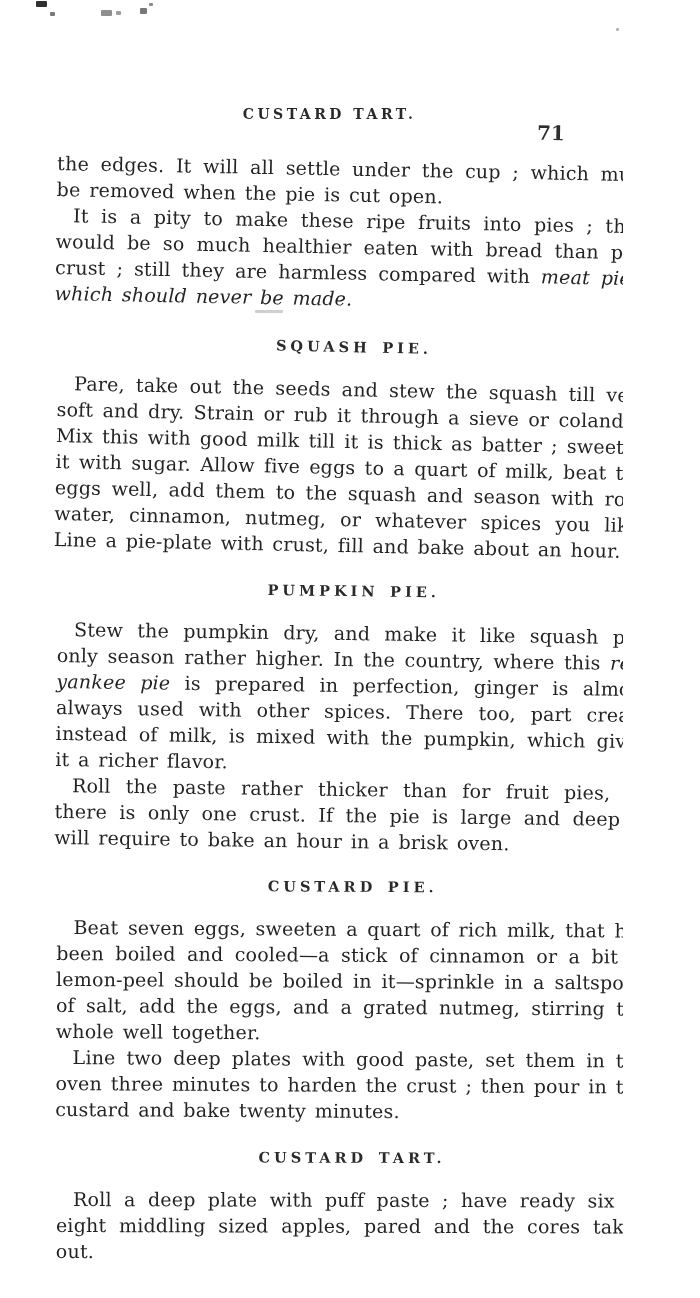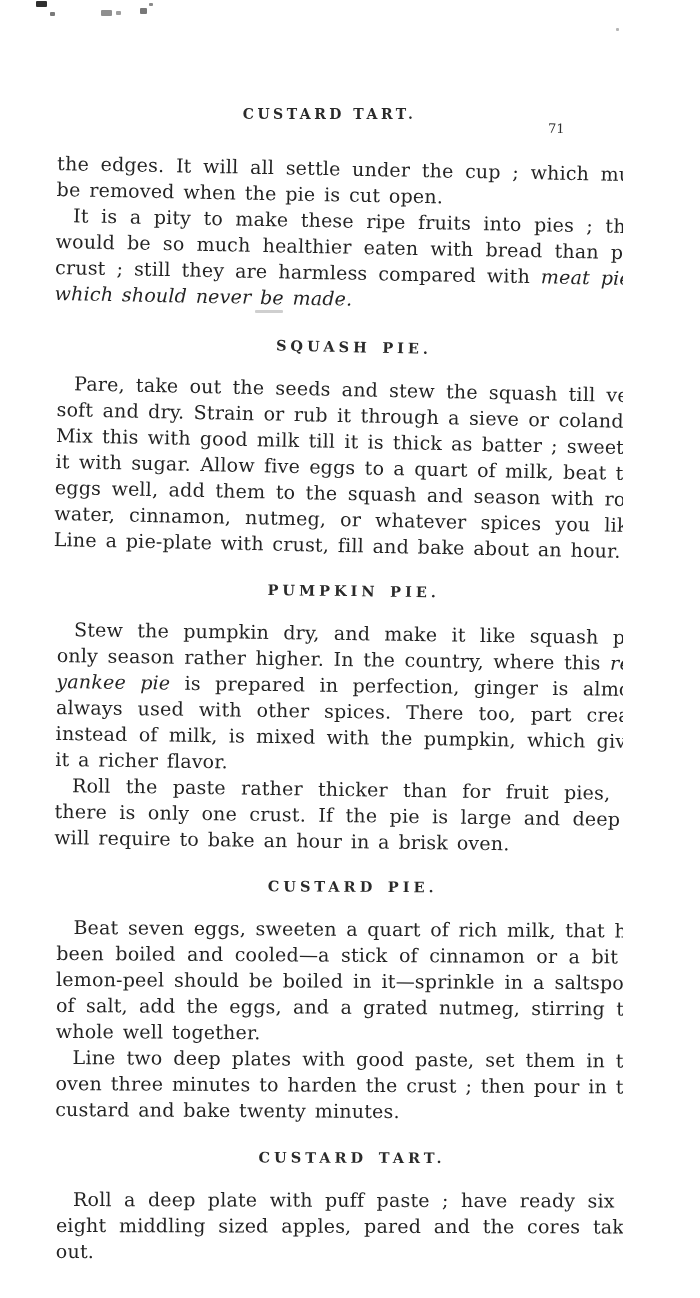--- a/index.html
+++ b/index.html
@@ -26,22 +26,22 @@
     text-align: center;
     font-size: 14px;
     font-weight: bold;
     letter-spacing: 3.5px;
     color: #2a2a2a;
   }
   .page-number {
     position: absolute;
     top: 121px;
     right: 58px;
-    font-size: 13px;
-    font-weight: normal;
+    font-size: 20px;
+    font-weight: bold;
     color: #2e2e2e;
     transform: rotate(1deg);
   }
 
   
   .text-block {
     position: absolute;
     top: 150px;
     left: 56px;
     width: 592px;

